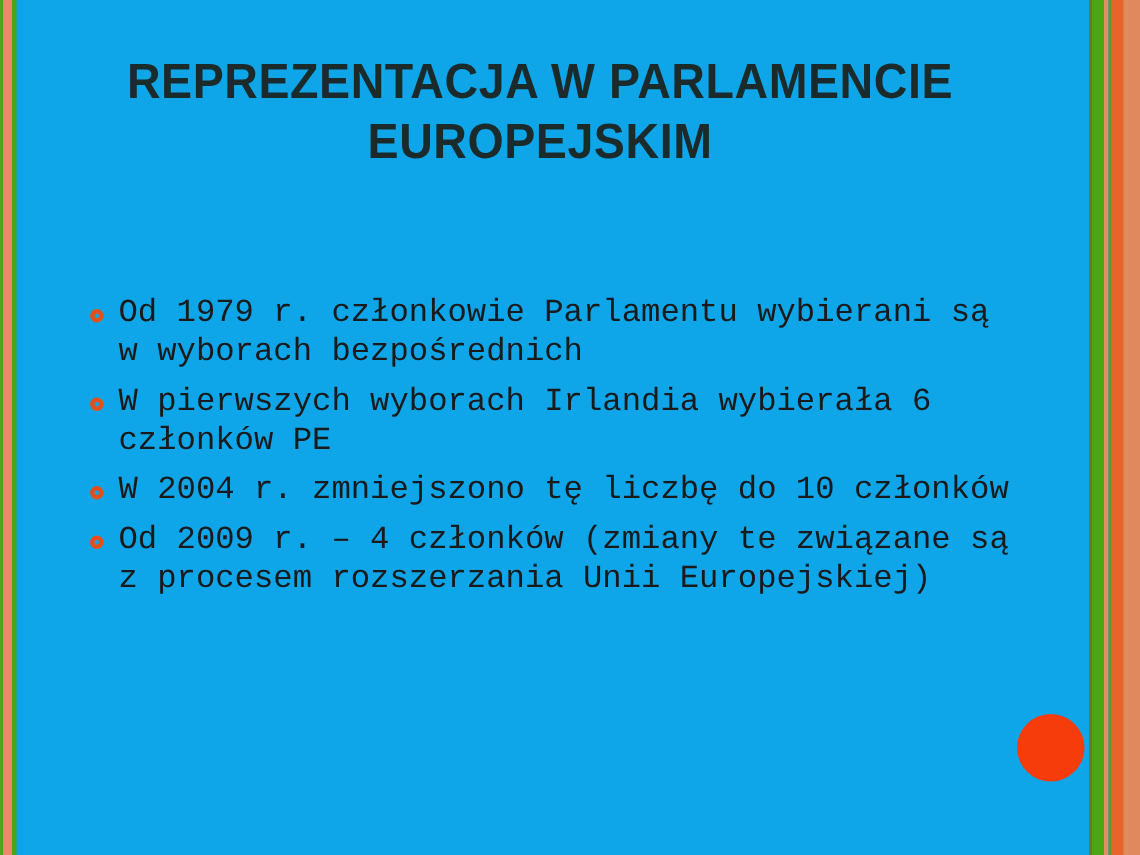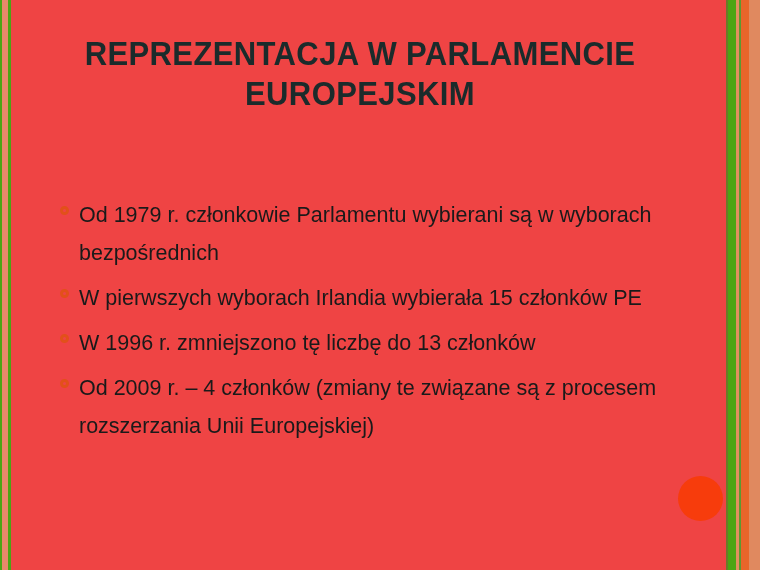--- a/index.html
+++ b/index.html
@@ -6,21 +6,21 @@
   html, body {
     margin: 0;
     padding: 0;
     background: #ffffff;
   }
   #slide {
     position: relative;
     width: 760px;
     height: 570px;
     overflow: hidden;
-    background: #ef4444;
+    background: #0ea5e9;
     font-family: "Liberation Sans", "DejaVu Sans", sans-serif;
   }
 
   
   .stripe {
     position: absolute;
     top: 0;
     bottom: 0;
     pointer-events: none;
   }
@@ -74,22 +74,23 @@
     margin-right: 10px;
     border-radius: 50%;
     border: 3px solid #e2501a;
     box-sizing: border-box;
     background: transparent;
   }
   .bullet-text {
     flex: 1 1 auto;
     color: #1a1a1a;
     font-size: 21.5px;
-    line-height: 38px;
+    line-height: 26px;
     white-space: pre-line;
+    font-family: Liberation Mono, monospace;
   }
 
   
   #deco-circle {
     position: absolute;
     left: 678px;
     top: 476px;
     width: 45px;
     height: 45px;
     border-radius: 50%;
@@ -119,26 +120,26 @@
 
   <div id="body">
 
     <div class="bullet-row">
       <span class="bullet-marker"></span>
       <span class="bullet-text">Od 1979 r. członkowie Parlamentu wybierani są w wyborach bezpośrednich</span>
     </div>
 
     <div class="bullet-row">
       <span class="bullet-marker"></span>
-      <span class="bullet-text">W pierwszych wyborach Irlandia wybierała 15 członków PE</span>
+      <span class="bullet-text">W pierwszych wyborach Irlandia wybierała 6 członków PE</span>
     </div>
 
     <div class="bullet-row">
       <span class="bullet-marker"></span>
-      <span class="bullet-text">W 1996 r. zmniejszono tę liczbę do 13 członków</span>
+      <span class="bullet-text">W 2004 r. zmniejszono tę liczbę do 10 członków</span>
     </div>
 
     <div class="bullet-row">
       <span class="bullet-marker"></span>
       <span class="bullet-text">Od 2009 r. – 4 członków (zmiany te związane są z procesem rozszerzania Unii Europejskiej)</span>
     </div>
 
   </div>
 
   <div id="deco-circle"></div>

